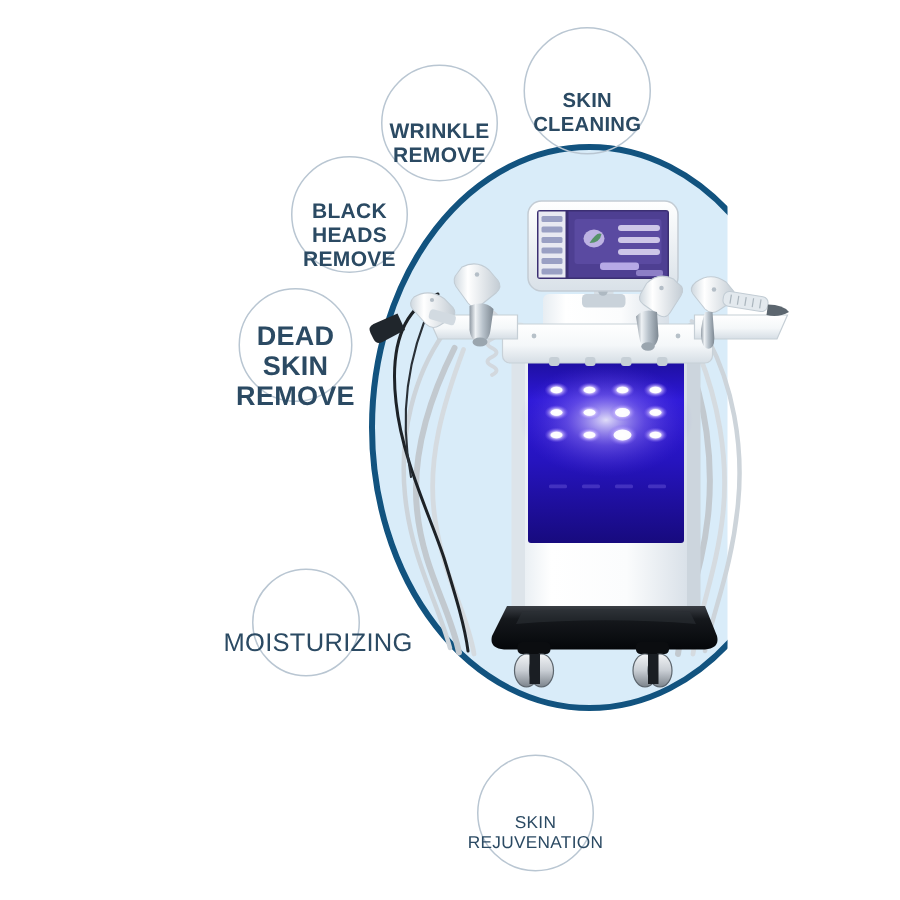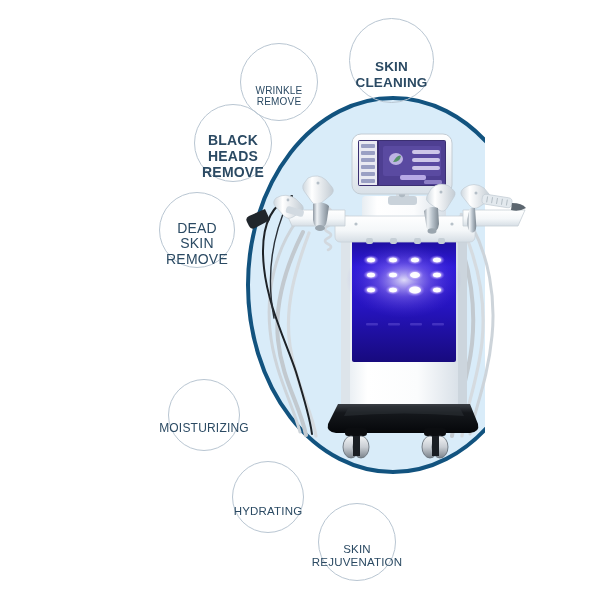--- a/index.html
+++ b/index.html
@@ -288,44 +288,41 @@
         <rect x="432" y="436" width="7" height="20" fill="#1a1e23"></rect>
       </g>
     </g>
   </svg>
 
   <div class="bubble" style="left:349px;top:18px;width:85px;height:85px;font-size:13.5px;font-weight:700;letter-spacing:.2px;">
     <span style="white-space:pre-line;">SKIN
 CLEANING</span>
   </div>
 
-  <div class="bubble" style="left:240px;top:43px;width:78px;height:78px;font-size:10px;font-weight:400;letter-spacing:.2px;">
+  <div class="bubble" style="left:254px;top:43px;width:78px;height:78px;font-size:14px;font-weight:700;letter-spacing:.2px;">
     <span style="white-space:pre-line;">WRINKLE
 REMOVE</span>
   </div>
 
   <div class="bubble" style="left:194px;top:104px;width:78px;height:78px;font-size:14px;font-weight:700;letter-spacing:.2px;">
     <span style="white-space:pre-line;">BLACK
 HEADS
 REMOVE</span>
   </div>
 
-  <div class="bubble" style="left:159px;top:192px;width:76px;height:76px;font-size:14px;font-weight:400;letter-spacing:.2px;">
+  <div class="bubble" style="left:159px;top:192px;width:76px;height:76px;font-size:18px;font-weight:700;letter-spacing:.2px;">
     <span style="white-space:pre-line;">DEAD
 SKIN
 REMOVE</span>
   </div>
 
 
-  <div class="bubble" style="left:168px;top:379px;width:72px;height:72px;font-size:12px;font-weight:400;letter-spacing:.2px;">
+  <div class="bubble" style="left:168px;top:379px;width:72px;height:72px;font-size:17px;font-weight:400;letter-spacing:.2px;">
     <span style="white-space:pre-line;width:110px;">MOISTURIZING</span>
   </div>
 
-  <div class="bubble" style="left:232px;top:461px;width:72px;height:72px;font-size:11.5px;font-weight:400;letter-spacing:.2px;">
-    <span style="white-space:pre-line;width:95px;">HYDRATING</span>
-  </div>
 
   <div class="bubble" style="left:318px;top:503px;width:78px;height:78px;font-size:11.5px;font-weight:400;letter-spacing:.2px;">
     <span style="white-space:pre-line;width:120px;">SKIN
 REJUVENATION</span>
   </div>
 
 </div>
 
 </body></html>

